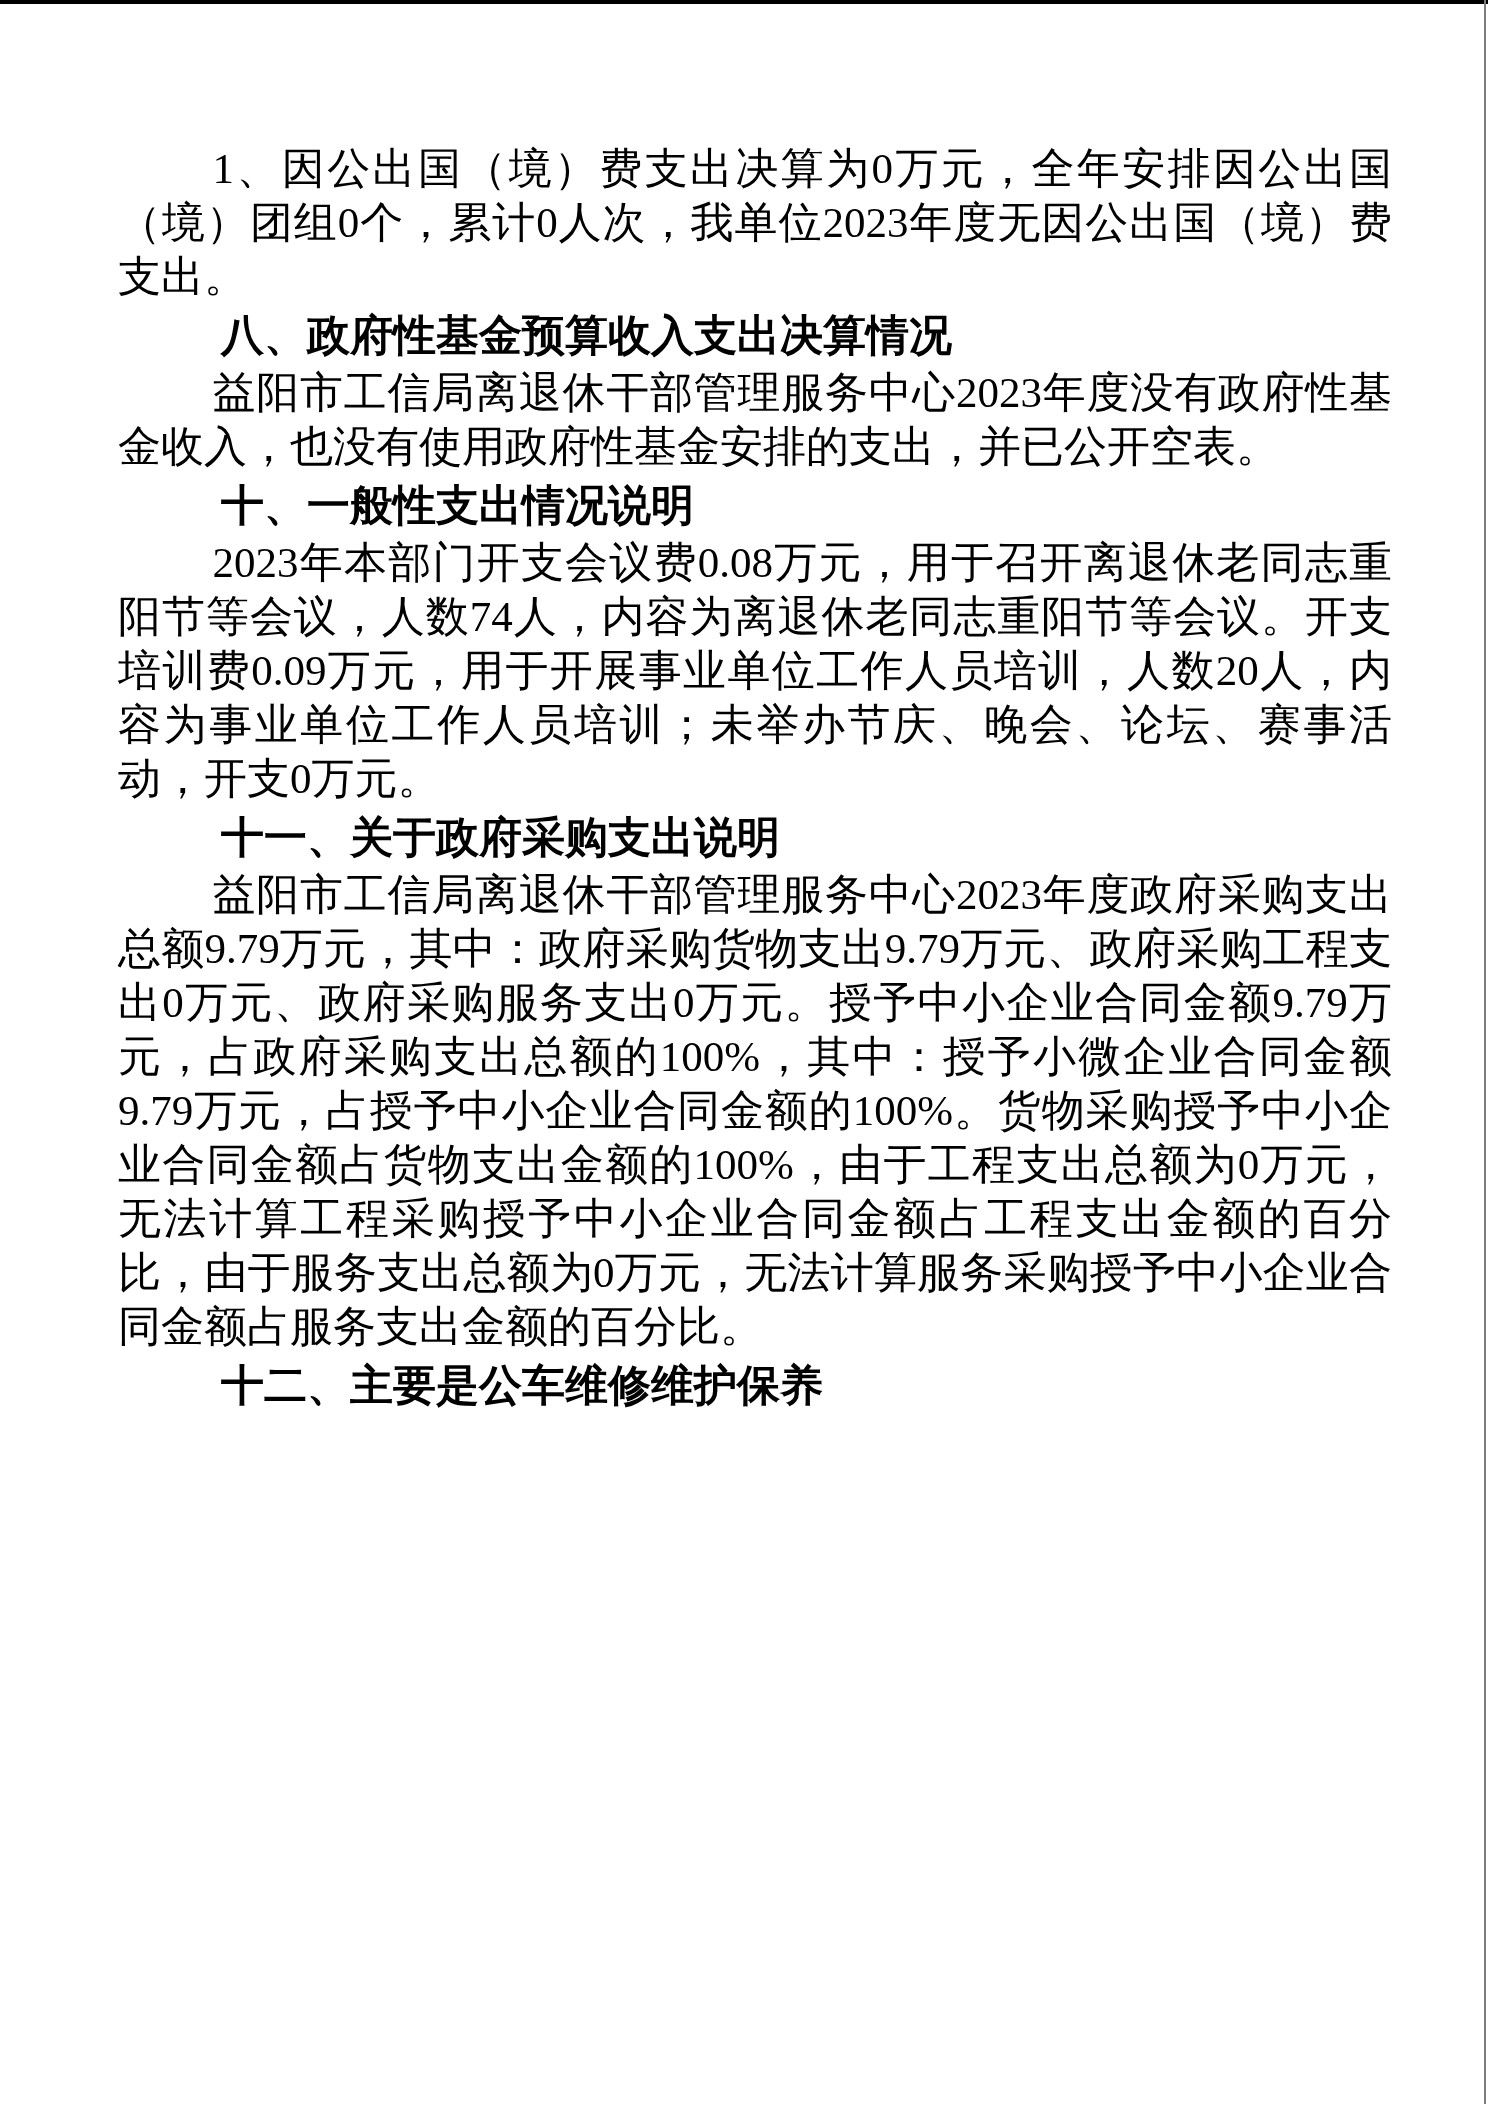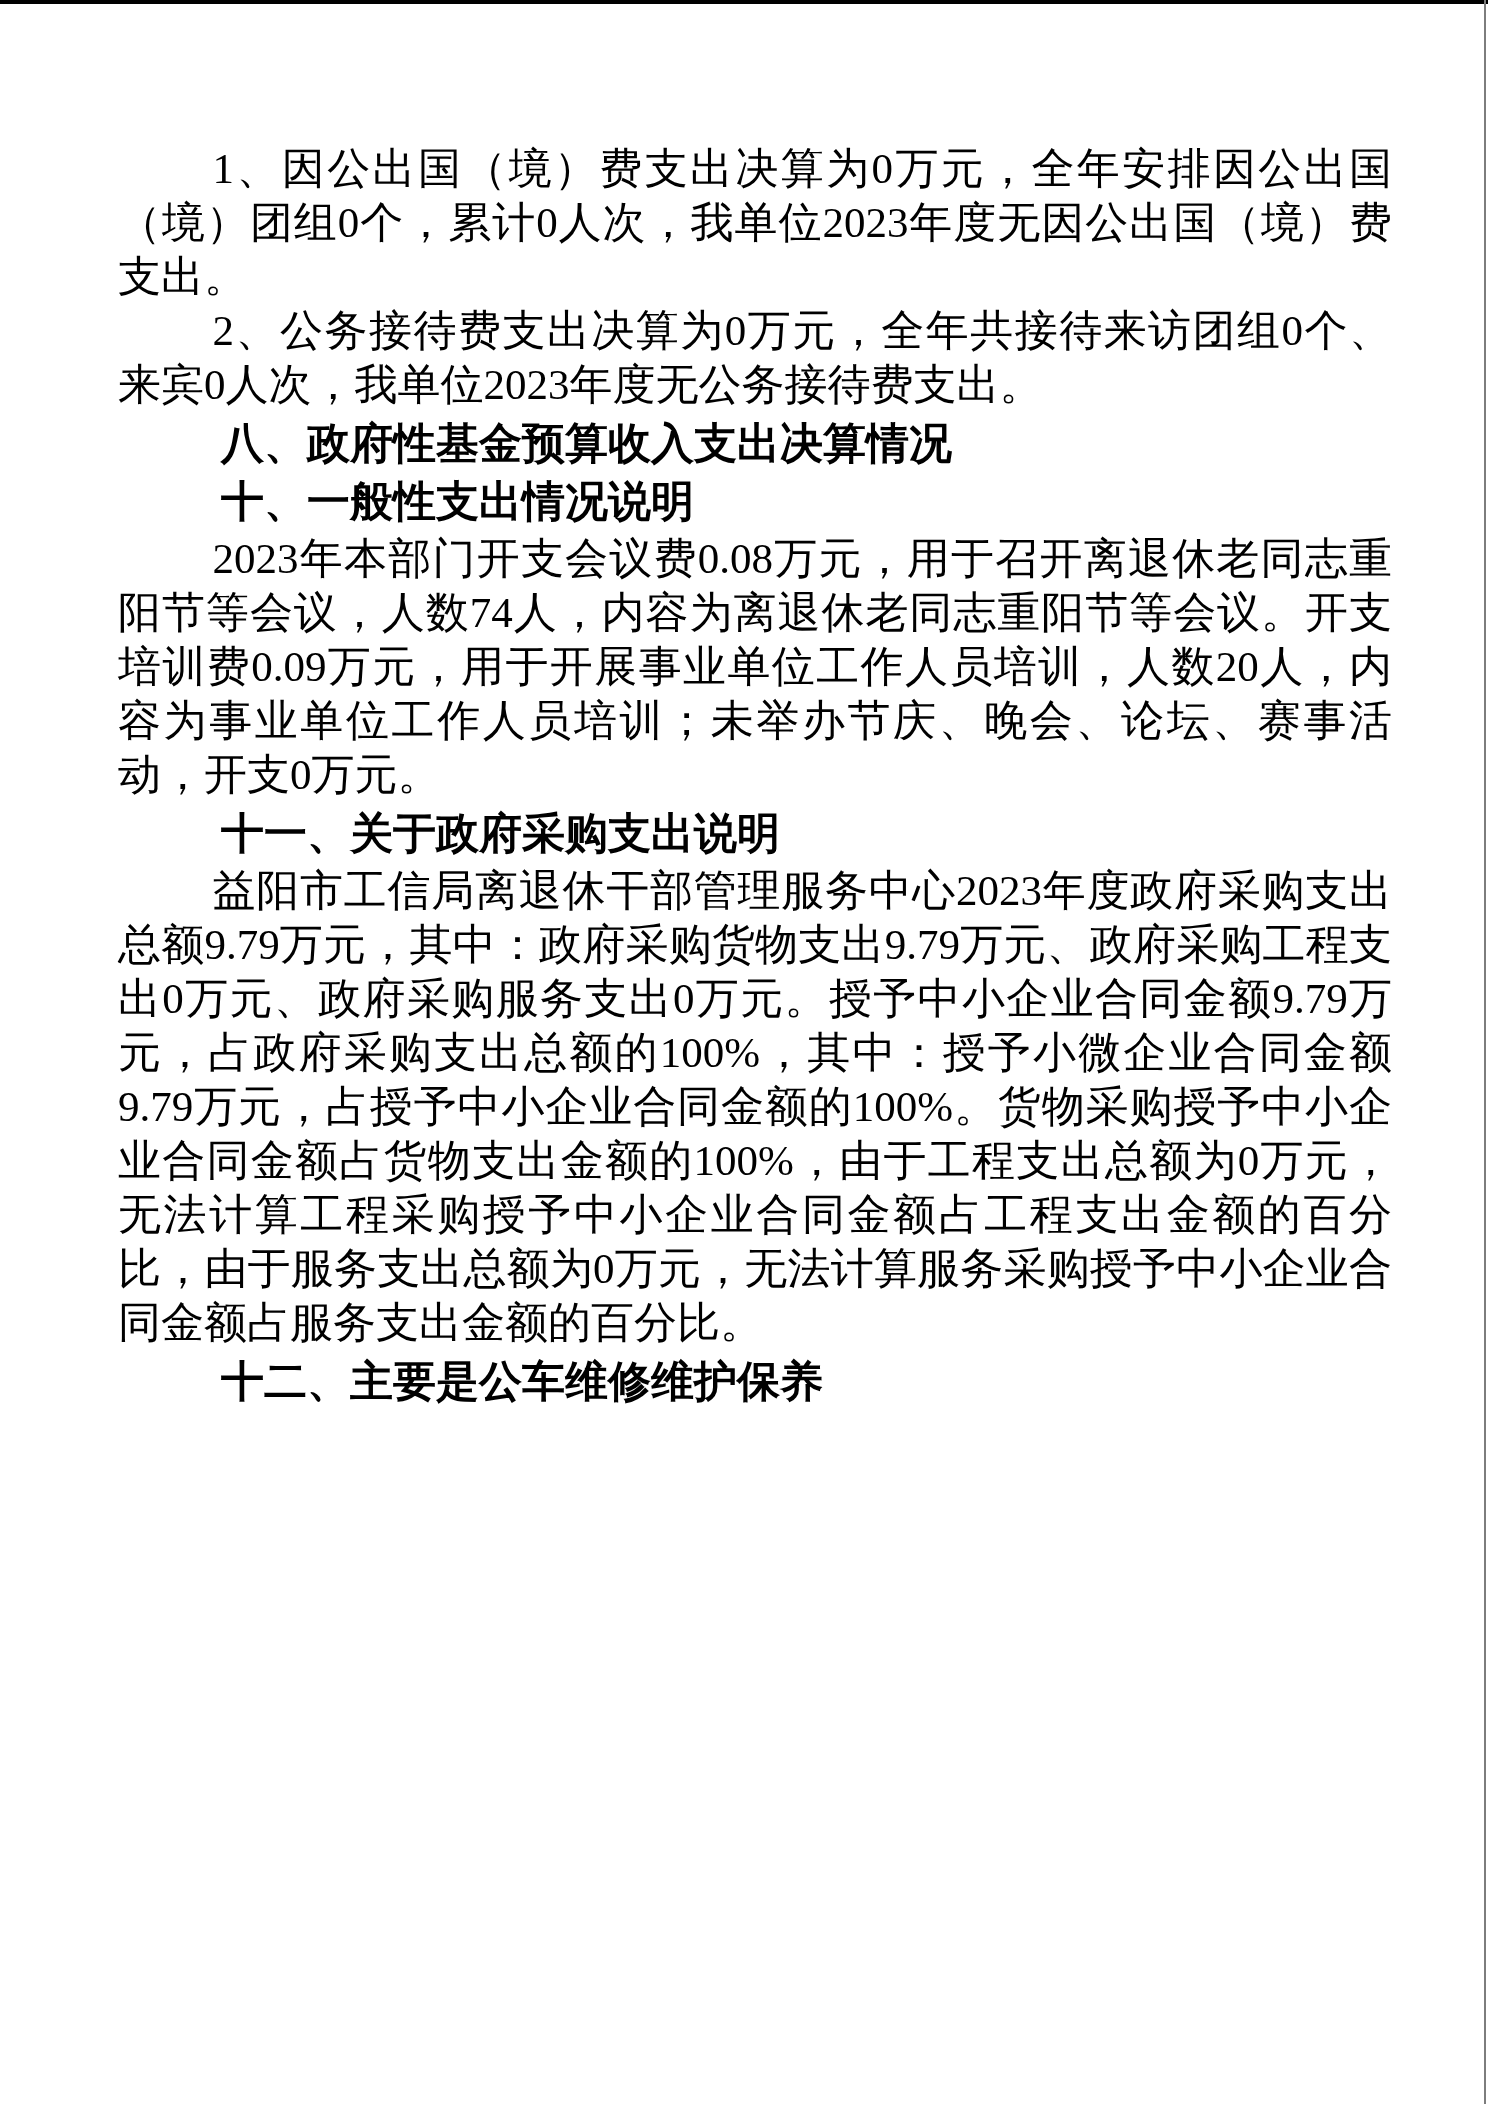--- a/index.html
+++ b/index.html
@@ -60,21 +60,21 @@
 </style>
 </head>
 <body>
 
 <div class="page">
   <div class="page-top-border"></div>
   <div class="page-right-border"></div>
 
   <div class="content">
     <p class="para">1、因公出国（境）费支出决算为0万元，全年安排因公出国（境）团组0个，累计0人次，我单位2023年度无因公出国（境）费支出。</p>
-    <p class="para">2、公务接待费支出决算为0万元，全年共接待来访团组0个、来宾0人次，我单位2023年度无公务接待费支出。</p>
     <p class="heading">八、政府性基金预算收入支出决算情况</p>
+    <p class="para">益阳市工信局离退休干部管理服务中心2023年度没有政府性基金收入，也没有使用政府性基金安排的支出，并已公开空表。</p>
     <p class="heading">十、一般性支出情况说明</p>
     <p class="para">2023年本部门开支会议费0.08万元，用于召开离退休老同志重阳节等会议，人数74人，内容为离退休老同志重阳节等会议。开支培训费0.09万元，用于开展事业单位工作人员培训，人数20人，内容为事业单位工作人员培训；未举办节庆、晚会、论坛、赛事活动，开支0万元。</p>
     <p class="heading">十一、关于政府采购支出说明</p>
     <p class="para">益阳市工信局离退休干部管理服务中心2023年度政府采购支出总额9.79万元，其中：政府采购货物支出9.79万元、政府采购工程支出0万元、政府采购服务支出0万元。授予中小企业合同金额9.79万元，占政府采购支出总额的100%，其中：授予小微企业合同金额9.79万元，占授予中小企业合同金额的100%。货物采购授予中小企业合同金额占货物支出金额的100%，由于工程支出总额为0万元，无法计算工程采购授予中小企业合同金额占工程支出金额的百分比，由于服务支出总额为0万元，无法计算服务采购授予中小企业合同金额占服务支出金额的百分比。</p>
     <p class="heading">十二、主要是公车维修维护保养</p>
   </div>
 </div>
 
 </body></html>

